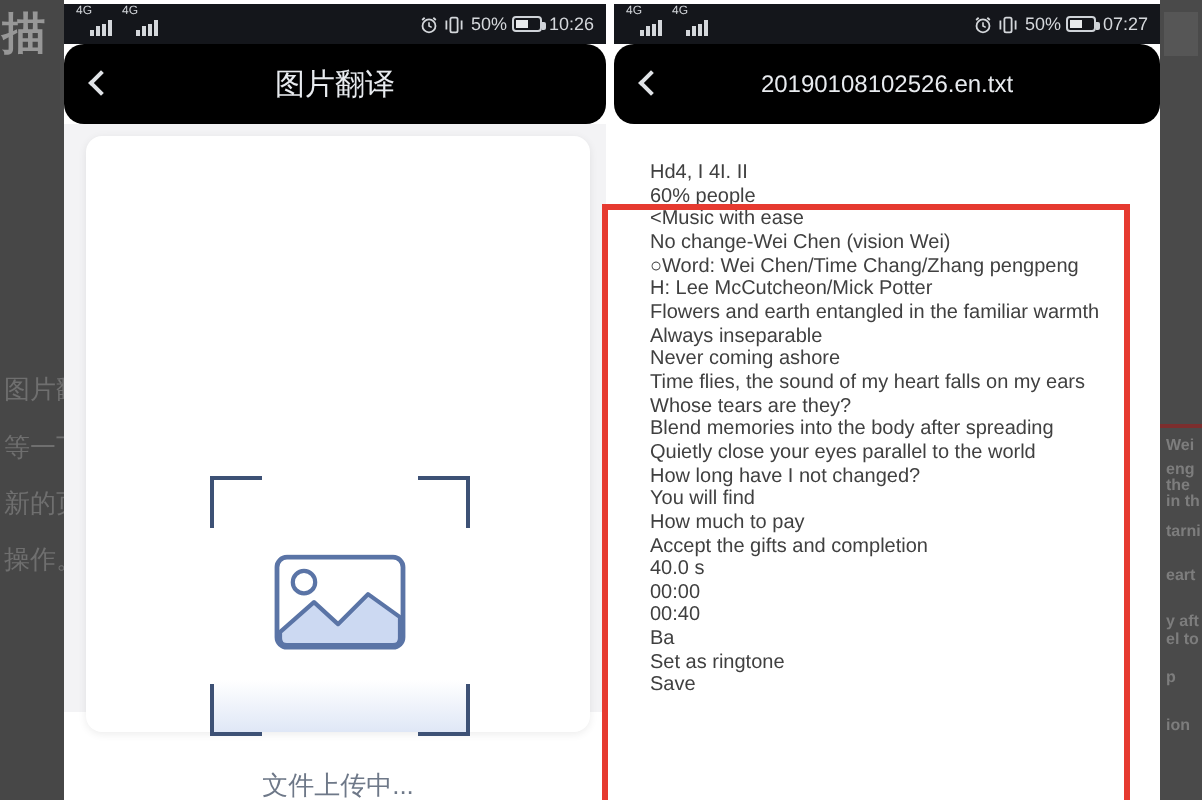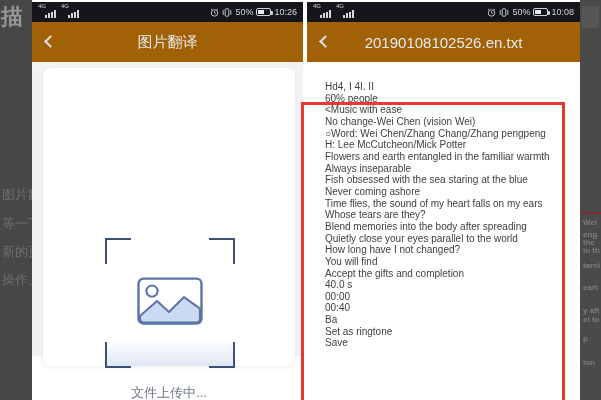--- a/index.html
+++ b/index.html
@@ -34,23 +34,23 @@
   .sb-left { display:flex; align-items:flex-end; gap:5px; height:100%; padding-bottom:4px; }
   .signal { position:relative; display:flex; align-items:flex-end; gap:1px; padding-left:7px; }
   .fourg { position:absolute; left:0; top:-7px; font-size:6px; color:#d4d7db; }
   .bar { width:2px; background:#d4d7db; }
   .b1{height:3px}.b2{height:5px}.b3{height:6px}.b4{height:8px}
   .sb-right { display:flex; align-items:center; gap:3px; }
   .batt { position:relative; width:15px; height:8px; border:1px solid #cfd3d8; border-radius:2px; }
   .batt::before { content:""; position:absolute; left:1px; top:1px; bottom:1px; width:45%; background:#e8eaec; }
   .batt::after { content:""; position:absolute; right:-3px; top:2px; width:2px; height:4px; background:#cfd3d8; border-radius:0 1px 1px 0; }
 
-  .navbar { position:relative; height:40px; background:#a16207; display:flex; align-items:center; }
+  .navbar { position:relative; height:40px; background:#000000; display:flex; align-items:center;border-radius:10px; }
   .nav-title { position:absolute; left:0; right:0; text-align:center; font-size:15px; color:#e8ebef; }
-  .right-phone .nav-title { font-size:15px; }
+  .right-phone .nav-title { font-size:12px; }
   .chevron { position:absolute; left:14px; top:15px; width:9px; height:9px;
              border-left:2px solid #e0e3e7; border-bottom:2px solid #e0e3e7; transform:rotate(45deg); cursor:pointer; }
 
   
   .content-l { position:absolute; top:62px; left:0; right:0; bottom:0; background:#f3f3f5; }
   .card { position:absolute; left:11px; right:8px; top:6px; bottom:-10px; background:#fff;
           border-radius:8px; box-shadow:0 1px 4px rgba(0,0,0,0.08); }
   .scanframe { position:absolute; left:62px; top:170px; width:130px; height:130px; }
   .corner { position:absolute; width:26px; height:26px; }
   .corner.tl { left:0; top:0; border-left:2px solid #3d5175; border-top:2px solid #3d5175; }
@@ -183,45 +183,45 @@
           <circle cx="5" cy="5.5" r="3.6" fill="none" stroke="#d4d7db" stroke-width="1"></circle>
           <path d="M5 3.5 V5.5 L6.5 6.3" fill="none" stroke="#d4d7db" stroke-width="0.9"></path>
           <path d="M1.2 2.2 L2.6 1 M8.8 2.2 L7.4 1" stroke="#d4d7db" stroke-width="1"></path>
         </svg>
         <svg width="10" height="9" viewBox="0 0 10 9">
           <rect x="3.2" y="0.8" width="3.6" height="7.4" rx="0.8" fill="none" stroke="#d4d7db" stroke-width="0.9"></rect>
           <path d="M1.2 2.2 V6.8 M8.8 2.2 V6.8" stroke="#d4d7db" stroke-width="0.9"></path>
         </svg>
         <span>50%</span>
         <span class="batt"></span>
-        <span>10:08</span>
+        <span>07:27</span>
       </div>
     </div>
     <div class="navbar">
       <span class="chevron"></span>
       <span class="nav-title">20190108102526.en.txt</span>
     </div>
     <div class="content-r">
 
     <div class="line">Hd4, I 4I. II</div>
         <div class="line">60% people</div>
         <div class="line">&lt;Music with ease</div>
         <div class="line">No change-Wei Chen (vision Wei)</div>
-        <div class="line">○Word: Wei Chen/Zhang Chang/Zhang pengpeng</div>
+        <div class="line">○Word: Wei Chen/Time Chang/Zhang pengpeng</div>
         <div class="line">H: Lee McCutcheon/Mick Potter</div>
         <div class="line">Flowers and earth entangled in the familiar warmth</div>
         <div class="line">Always inseparable</div>
-        <div class="line">Fish obsessed with the sea staring at the blue</div>
         <div class="line">Never coming ashore</div>
         <div class="line">Time flies, the sound of my heart falls on my ears</div>
         <div class="line">Whose tears are they?</div>
         <div class="line">Blend memories into the body after spreading</div>
         <div class="line">Quietly close your eyes parallel to the world</div>
         <div class="line">How long have I not changed?</div>
         <div class="line">You will find</div>
+        <div class="line">How much to pay</div>
         <div class="line">Accept the gifts and completion</div>
         <div class="line">40.0 s</div>
         <div class="line">00:00</div>
         <div class="line">00:40</div>
         <div class="line">Ba</div>
         <div class="line">Set as ringtone</div>
         <div class="line">Save</div>
       </div>
   </div>
 

